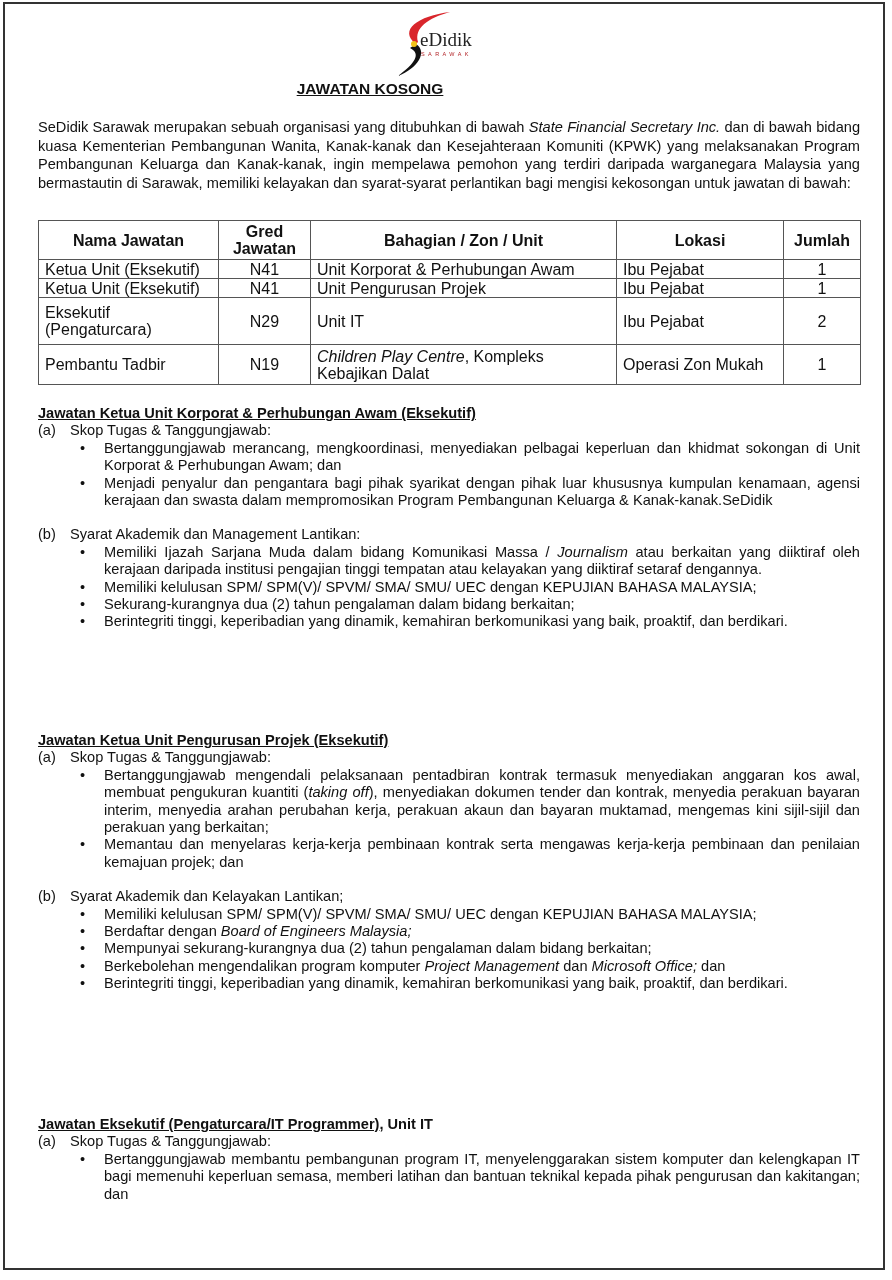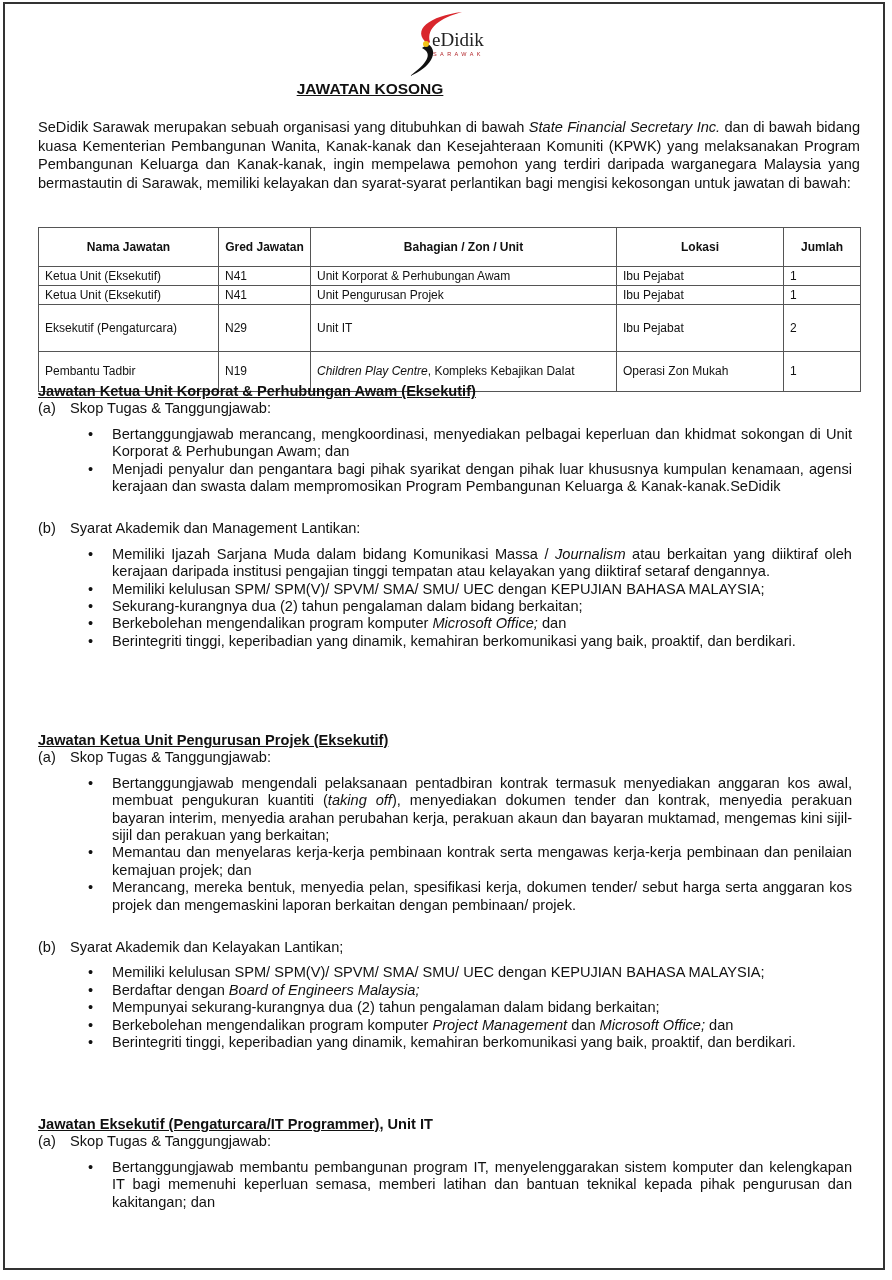--- a/index.html
+++ b/index.html
@@ -1,35 +1,35 @@
 <!DOCTYPE html>
 <html><head>
 <meta charset="utf-8">
 <style>
   html, body { margin: 0; padding: 0; background: #ffffff; }
   body { width: 892px; height: 1280px; position: relative; overflow: hidden;
     font-family: "Liberation Sans", sans-serif; color: #111; }
   .frame { position: absolute; left: 3px; top: 2px; width: 882px; height: 1268px;
     border: 2px solid #333; box-sizing: border-box; }
-  .logo { position: absolute; left: 400px; top: 8px; width: 120px; height: 70px; }
+  .logo { position: absolute; left: 388px; top: 8px; width: 120px; height: 70px; }
   .title { position: absolute; left: 0; width: 740px; top: 80px; text-align: center;
     font-weight: bold; font-size: 15.5px; text-decoration: underline; }
   .intro { position: absolute; left: 38px; top: 118px; width: 822px; font-size: 14.6px;
     line-height: 18.6px; text-align: justify; }
-  table.jobs { position: absolute; left: 38px; top: 227px; width: 822px; border-collapse: collapse;
-    font-size: 12px; table-layout: fixed; }
+  table.jobs { position: absolute; left: 38px; top: 220px; width: 822px; border-collapse: collapse;
+    font-size: 16px; table-layout: fixed; }
   table.jobs th, table.jobs td { border: 1px solid #555; padding: 0 6px; line-height: 17px; vertical-align: middle; }
   table.jobs th { font-weight: bold; text-align: center; height: 38px; }
-  table.jobs td.c { text-align: left; margin-top: 12px; }
+  table.jobs td.c { text-align: center; margin-top: 12px; }
   .section { position: absolute; left: 38px; width: 822px; font-size: 14.6px; line-height: 17.4px; }
   .shead { font-weight: bold; }
   .shead u { text-decoration: underline; }
   .sub { display: flex; margin-top: 0; }
   .sub .lbl { width: 32px; flex: none; }
-  ul.b { margin: 8px; padding: 0; list-style: none; }
+  ul.b { margin: 0; padding: 0; list-style: none; }
   ul.b li { position: relative; padding-left: 66px; text-align: justify; }
   ul.b li::before { content: "\2022"; position: absolute; left: 42px; top: 0; }
   .gap { height: 17px; }
   i { }
 </style>
 </head>
 <body>
 
 <div class="frame"></div>
 
@@ -89,54 +89,52 @@
     <tr style="height:40px">
       <td>Pembantu Tadbir</td>
       <td class="c">N19</td>
       <td><i>Children Play Centre</i><span>, Kompleks Kebajikan Dalat</span></td>
       <td>Operasi Zon Mukah</td>
       <td class="c">1</td>
     </tr>
   </tbody>
 </table>
 
-<div class="section" style="top:383px">
+<div class="section" style="top:405px">
   <div class="shead"><u>Jawatan Ketua Unit Korporat &amp; Perhubungan Awam (Eksekutif)</u></div>
   <div class="sub">
       <span class="lbl">(a)</span>
       <span>Skop Tugas &amp; Tanggungjawab:</span>
     </div>
   <ul class="b">
     <li>Bertanggungjawab merancang, mengkoordinasi, menyediakan pelbagai keperluan dan khidmat sokongan di Unit Korporat &amp; Perhubungan Awam; dan</li>
     <li>Menjadi penyalur dan pengantara bagi pihak syarikat dengan pihak luar khususnya kumpulan kenamaan, agensi kerajaan dan swasta dalam mempromosikan Program Pembangunan Keluarga &amp; Kanak-kanak.SeDidik</li>
   </ul>
   <div class="gap"></div>
   <div class="sub">
       <span class="lbl">(b)</span>
       <span>Syarat Akademik dan Management Lantikan:</span>
     </div>
   <ul class="b">
     <li><span>Memiliki Ijazah Sarjana Muda dalam bidang Komunikasi Massa / </span><i>Journalism</i><span> atau berkaitan yang diiktiraf oleh kerajaan daripada institusi pengajian tinggi tempatan atau kelayakan yang diiktiraf setaraf dengannya.</span></li>
     <li><span>Memiliki kelulusan SPM/ SPM(V)/ SPVM/ SMA/ SMU/ UEC dengan KEPUJIAN BAHASA MALAYSIA;</span></li>
     <li><span>Sekurang-kurangnya dua (2) tahun pengalaman dalam bidang berkaitan;</span></li>
-    <li><span>Berkebolehan mengendalikan program komputer </span><i>Microsoft Office;</i><span> dan</span></li>
     <li><span>Berintegriti tinggi, keperibadian yang dinamik, kemahiran berkomunikasi yang baik, proaktif, dan berdikari.</span></li>
   </ul>
 </div>
 
 <div class="section" style="top:732px">
   <div class="shead"><u>Jawatan Ketua Unit Pengurusan Projek (Eksekutif)</u></div>
   <div class="sub">
       <span class="lbl">(a)</span>
       <span>Skop Tugas &amp; Tanggungjawab:</span>
     </div>
   <ul class="b">
     <li><span>Bertanggungjawab mengendali pelaksanaan pentadbiran kontrak termasuk menyediakan anggaran kos awal, membuat pengukuran kuantiti (</span><i>taking off</i><span>), menyediakan dokumen tender dan kontrak, menyedia perakuan bayaran interim, menyedia arahan perubahan kerja, perakuan akaun dan bayaran muktamad, mengemas kini sijil-sijil dan perakuan yang berkaitan;</span></li>
     <li><span>Memantau dan menyelaras kerja-kerja pembinaan kontrak serta mengawas kerja-kerja pembinaan dan penilaian kemajuan projek; dan</span></li>
-    <li><span>Merancang, mereka bentuk, menyedia pelan, spesifikasi kerja, dokumen tender/ sebut harga serta anggaran kos projek dan mengemaskini laporan berkaitan dengan pembinaan/ projek.</span></li>
   </ul>
   <div class="gap"></div>
   <div class="sub">
       <span class="lbl">(b)</span>
       <span>Syarat Akademik dan Kelayakan Lantikan;</span>
     </div>
   <ul class="b">
     <li><span>Memiliki kelulusan SPM/ SPM(V)/ SPVM/ SMA/ SMU/ UEC dengan KEPUJIAN BAHASA MALAYSIA;</span></li>
     <li><span>Berdaftar dengan </span><i>Board of Engineers Malaysia;</i></li>
     <li><span>Mempunyai sekurang-kurangnya dua (2) tahun pengalaman dalam bidang berkaitan;</span></li>

